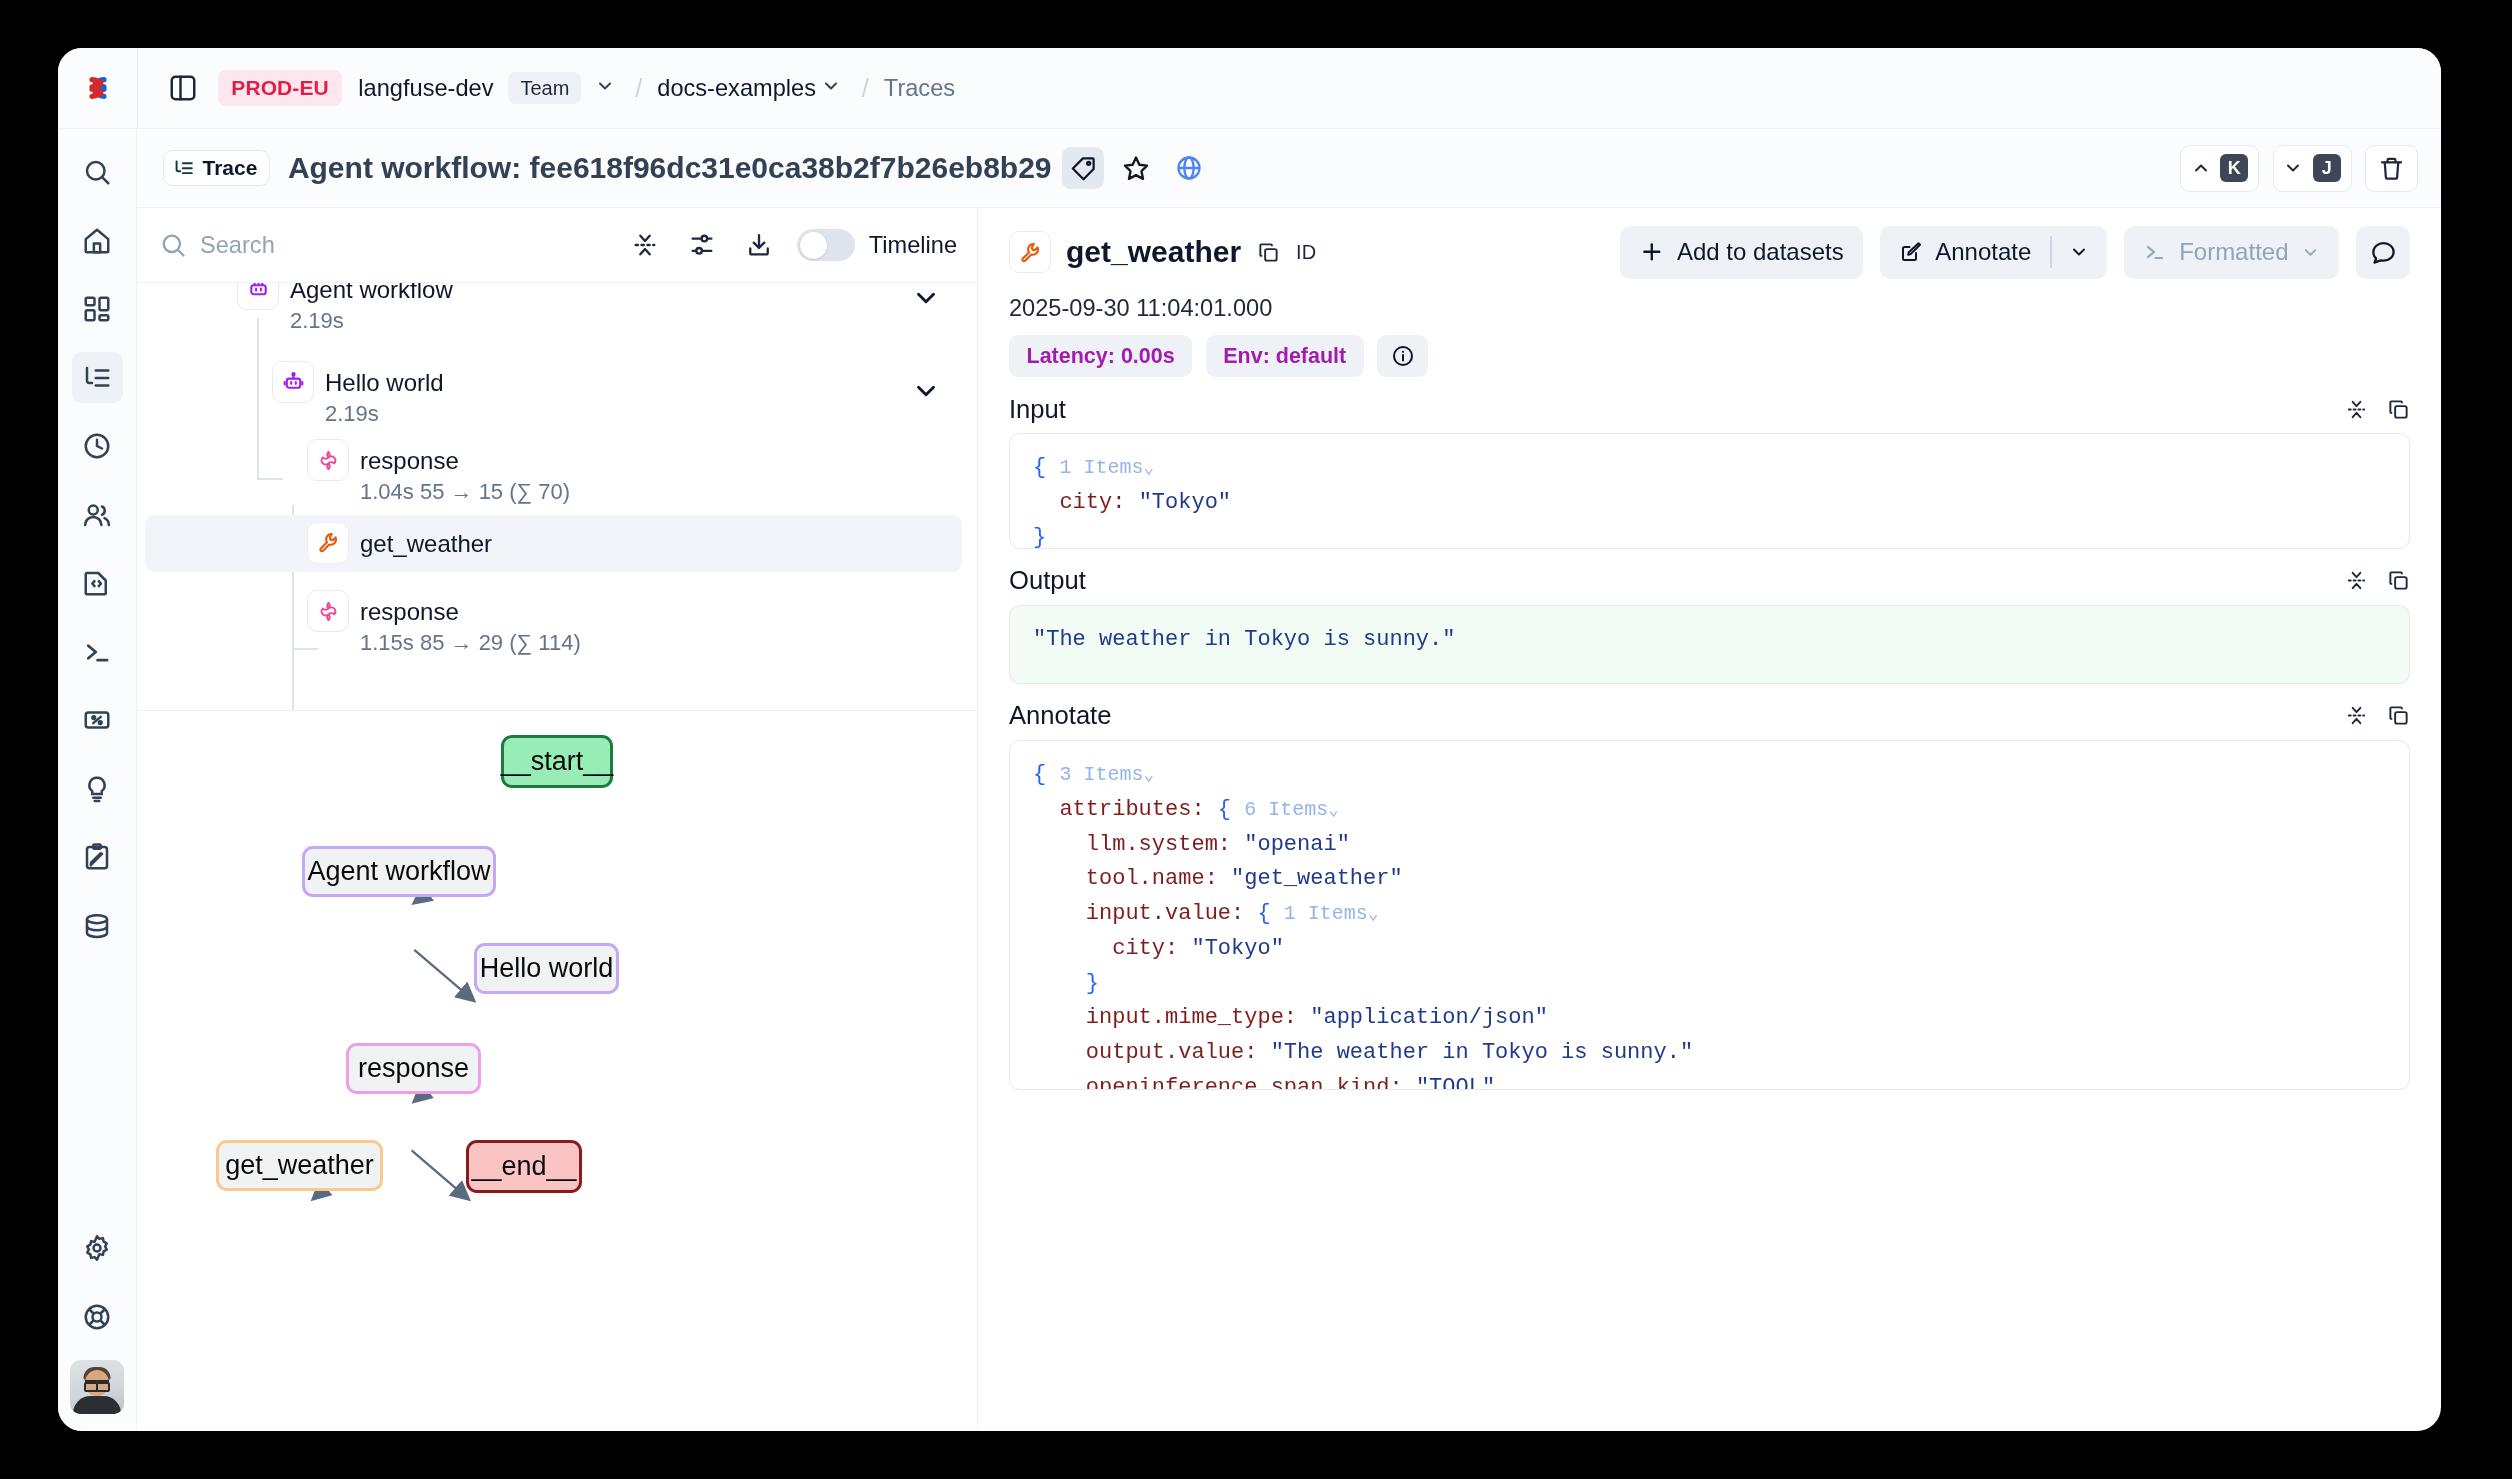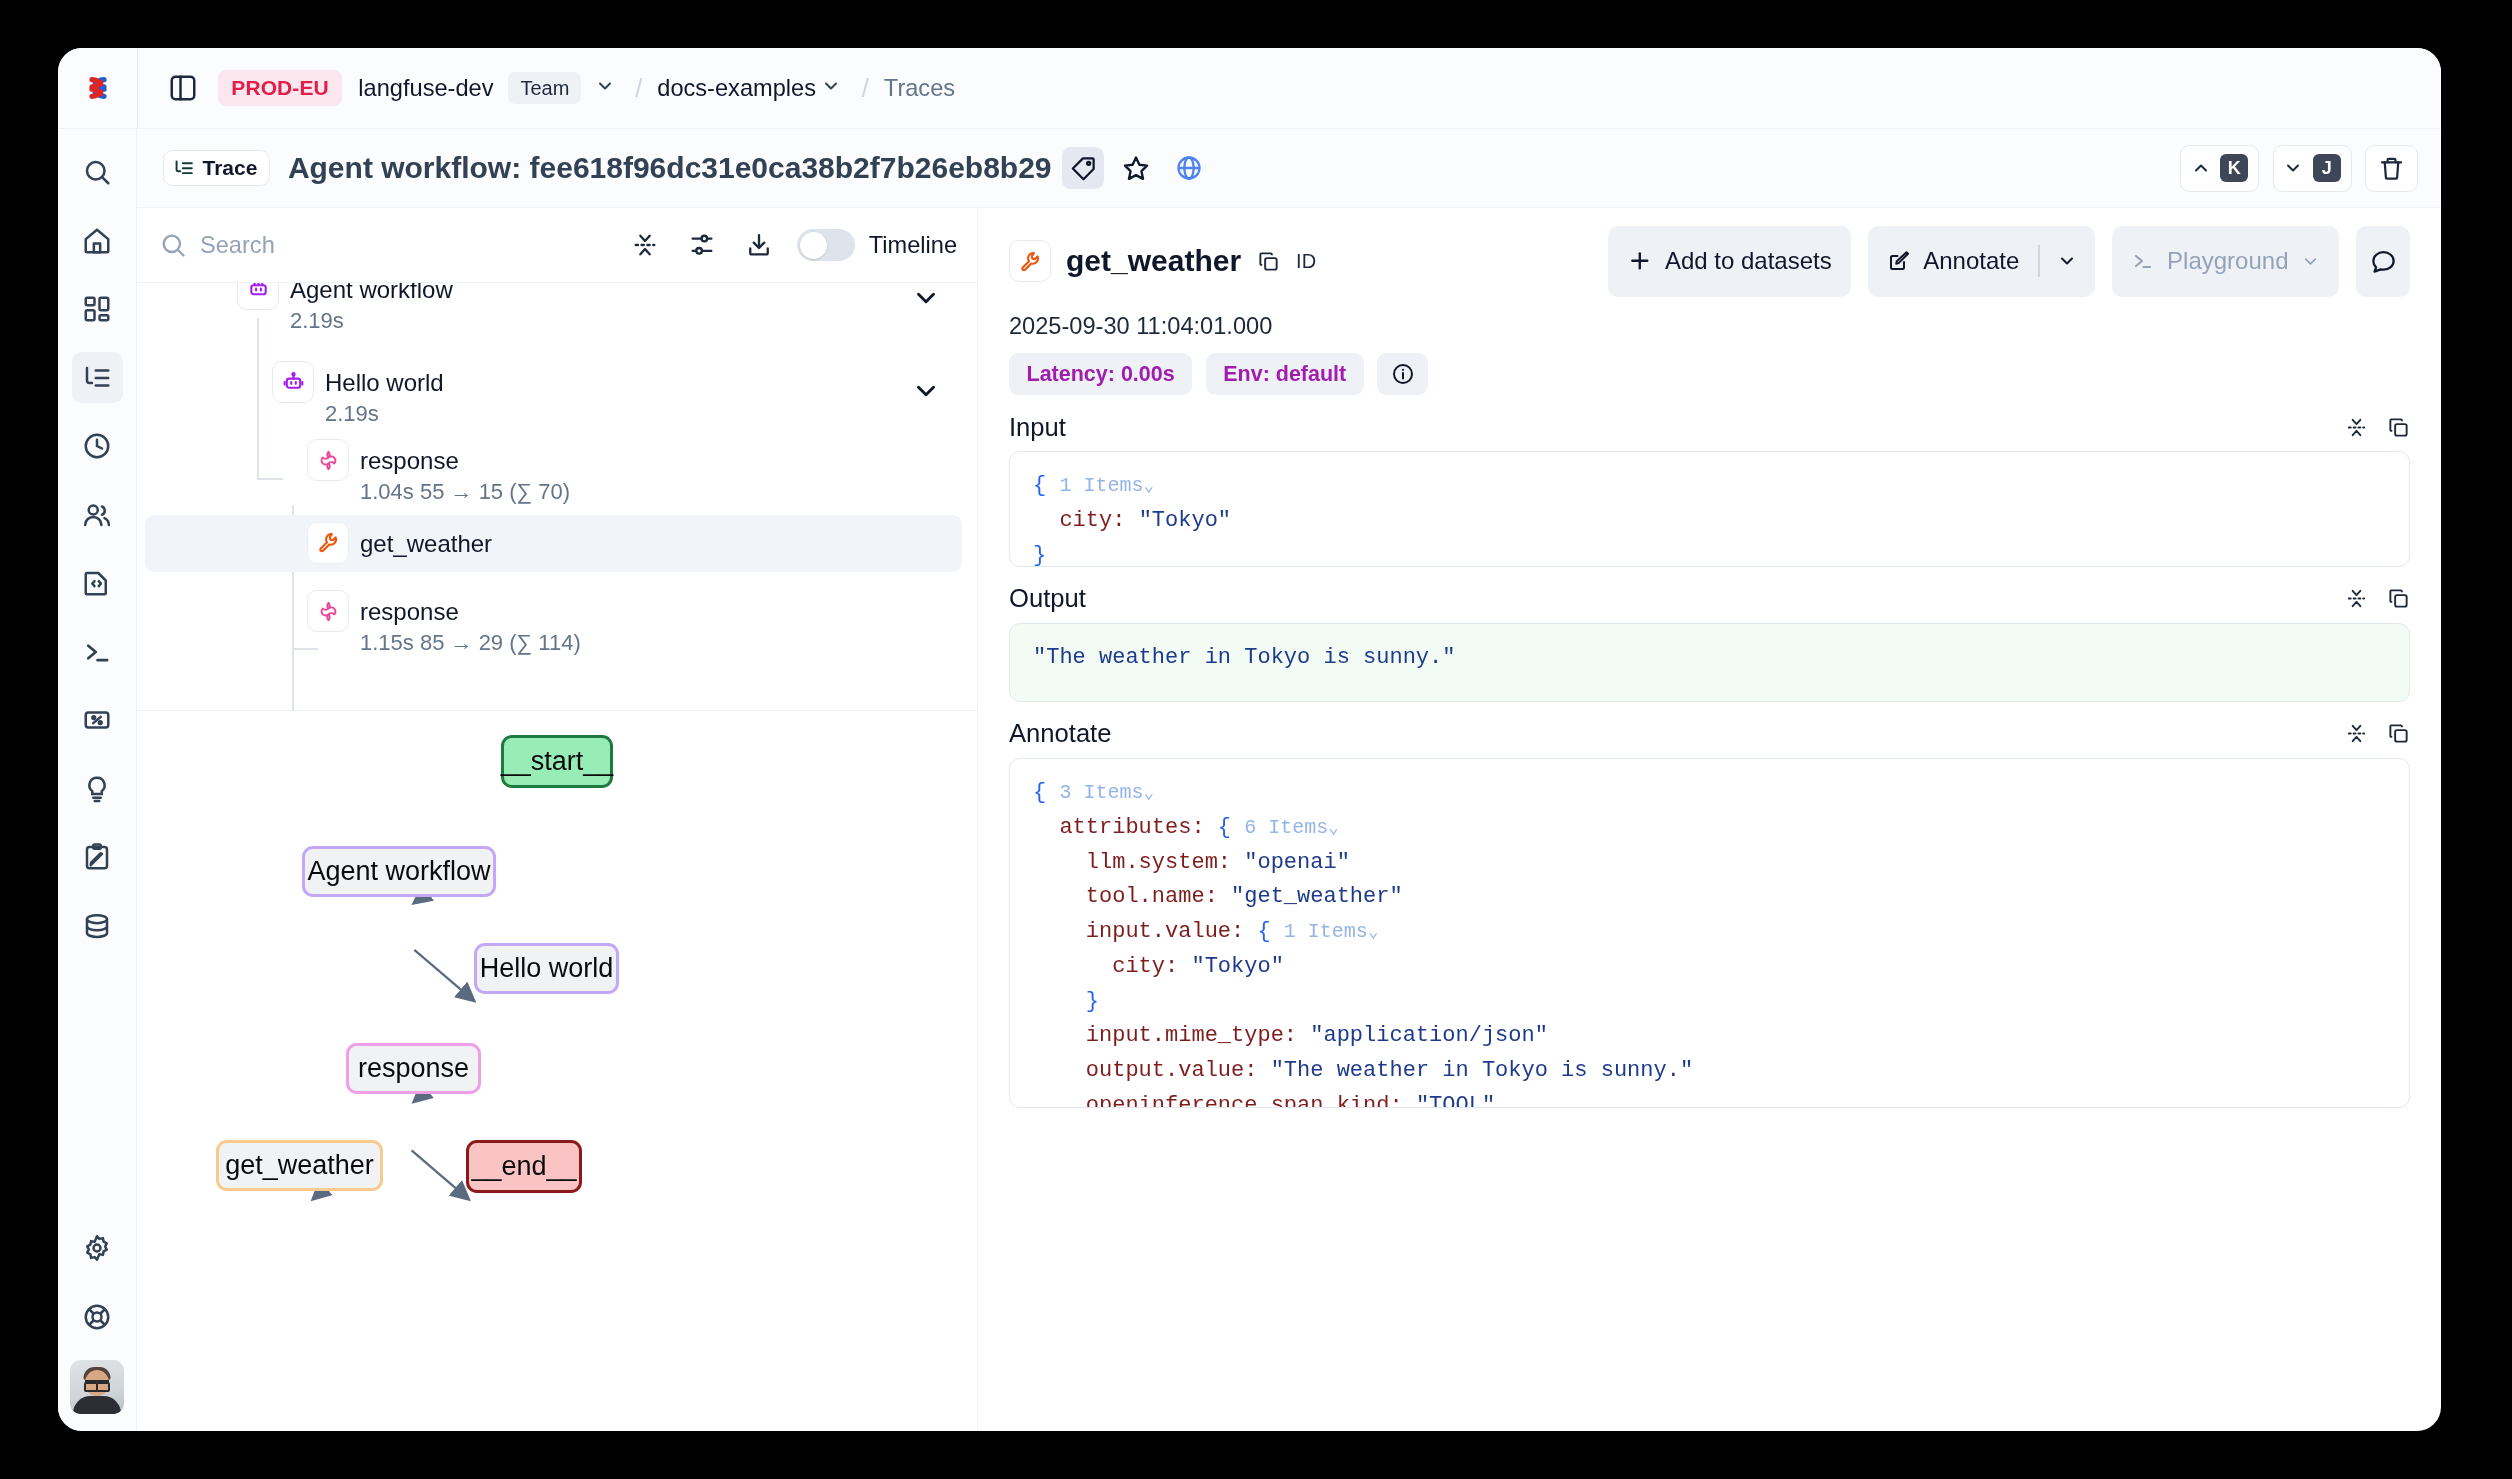--- a/index.html
+++ b/index.html
@@ -273,21 +273,21 @@
     margin-right: 15px;
   }
   .obs-name { font-size: 30px; font-weight: 700; color: #0f172a; }
   .copy-id {
     display: flex; align-items: center; gap: 16px;
     margin-left: 16px; cursor: pointer; color: #1e293b;
     font-size: 20px;
   }
   .rp-spacer { flex: 1 1 auto; }
   .btn {
-    height: 71px; display: flex; align-items: center; gap: 12px;
+    height: 53px; display: flex; align-items: center; gap: 12px;
     background: #eef2f7; border-radius: 10px;
     padding: 0 19px; cursor: pointer;
     font-size: 24px; color: #0f172a; white-space: nowrap;
   }
   .btn-group { display: flex; align-items: center; background: #eef2f7; border-radius: 10px; margin-left: 17.5px; }
   .btn-group .btn { background: transparent; margin: 0; }
   .bg-div { width: 1.3px; height: 32px; background: #cfd7e2; }
   .btn-caret { padding: 0 17.5px; height: 53px; display:flex; align-items:center; cursor:pointer; color:#0f172a;}
   .btn.muted { color: #94a3b8; margin-left: 17.5px; }
   .btn.square { width: 54px; padding: 0; justify-content: center; margin-left: 17.5px; }
@@ -758,21 +758,21 @@
                 <svg width="20" height="20" viewBox="0 0 24 24" fill="none" stroke="#0f172a" stroke-width="2.3" stroke-linecap="round" stroke-linejoin="round">
                     <polyline points="6 9 12 15 18 9"></polyline>
                   </svg>
               </div>
             </div>
             <div class="btn muted">
               <svg width="24" height="24" viewBox="0 0 24 24" fill="none" stroke="#94a3b8" stroke-width="2.2" stroke-linecap="round" stroke-linejoin="round">
                   <polyline points="5 7 11 12 5 17"></polyline>
                   <line x1="12.5" y1="18" x2="19" y2="18"></line>
                 </svg>
-              <span>Playground</span>
+              <span>Formatted</span>
               <svg width="19" height="19" viewBox="0 0 24 24" fill="none" stroke="#94a3b8" stroke-width="2.3" stroke-linecap="round" stroke-linejoin="round">
                   <polyline points="6 9 12 15 18 9"></polyline>
                 </svg>
             </div>
             <div class="btn square">
               <svg width="27" height="27" viewBox="0 0 24 24" fill="none" stroke="#0f172a" stroke-width="2" stroke-linejoin="round">
                   <path d="M21 11.5c0 4.3-4 7.8-9 7.8a10.6 10.6 0 0 1-2.4-.3L4 21l1.4-3.8A7.4 7.4 0 0 1 3 11.5c0-4.3 4-7.8 9-7.8s9 3.5 9 7.8z"></path>
                 </svg>
             </div>
           </div>

